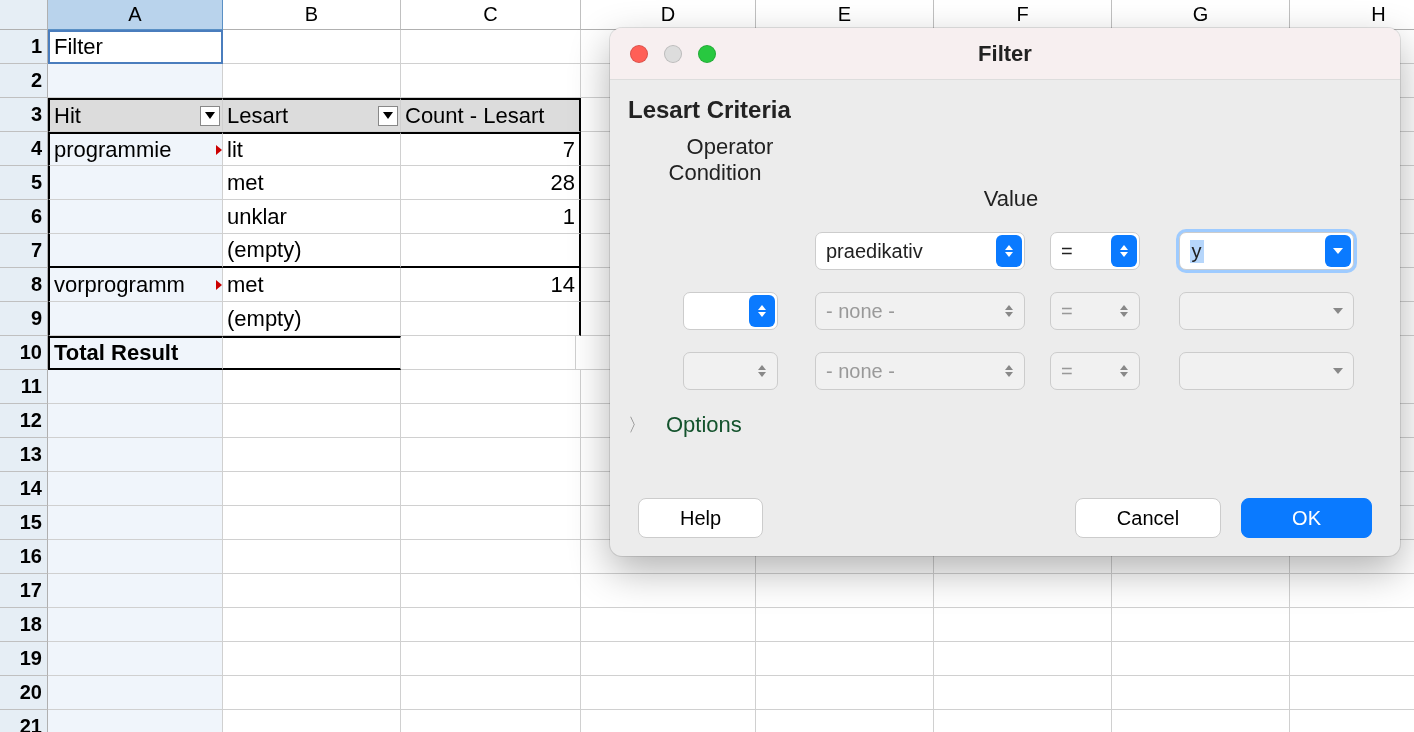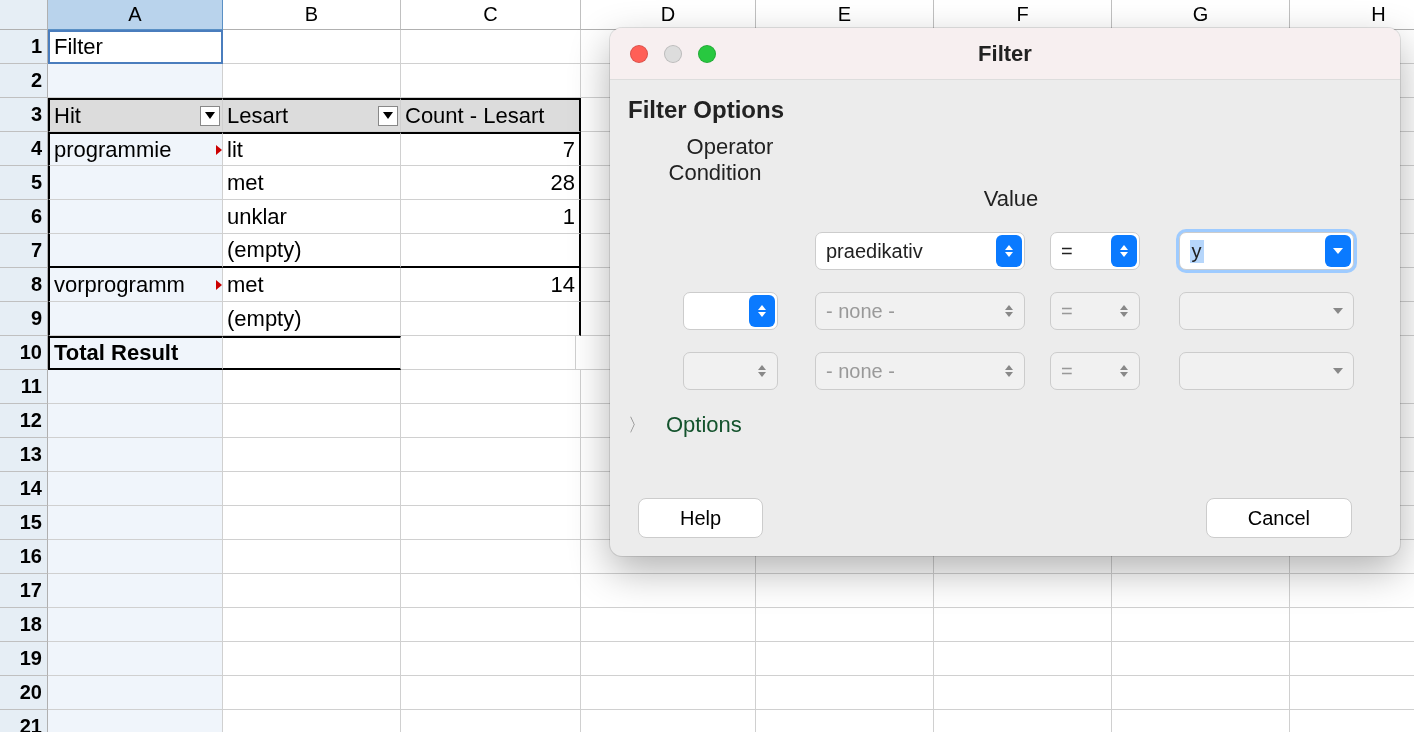--- a/index.html
+++ b/index.html
@@ -628,21 +628,21 @@
 <div class="dialog">
   <div class="titlebar">
     <div class="traffic">
       <div class="tdot tred"></div>
       <div class="tdot tyel"></div>
       <div class="tdot tgrn"></div>
     </div>
     <div class="title">Filter</div>
   </div>
 
-  <div class="section-title">Filter Options</div>
+  <div class="section-title">Lesart Criteria</div>
 
   <div class="criteria-grid">
     <div class="crit-headers">
       <div class="h-op">Operator</div>
       <div class="h-cond">Condition</div>
       <div class="h-val">Value</div>
     </div>
 
     <div class="crit-row">
       <div class="slot-op"></div>
@@ -754,14 +754,15 @@
   <div class="options-row">
     <span class="disclosure">〉</span>
     <span class="options-label">Options</span>
   </div>
 
   <div class="dialog-footer">
     <div class="btn">Help</div>
     <div class="footer-spacer"></div>
     <div class="btn">Cancel</div>
     <div class="footer-gap"></div>
+    <div class="btn primary">OK</div>
   </div>
 </div>
 
 </body></html>

